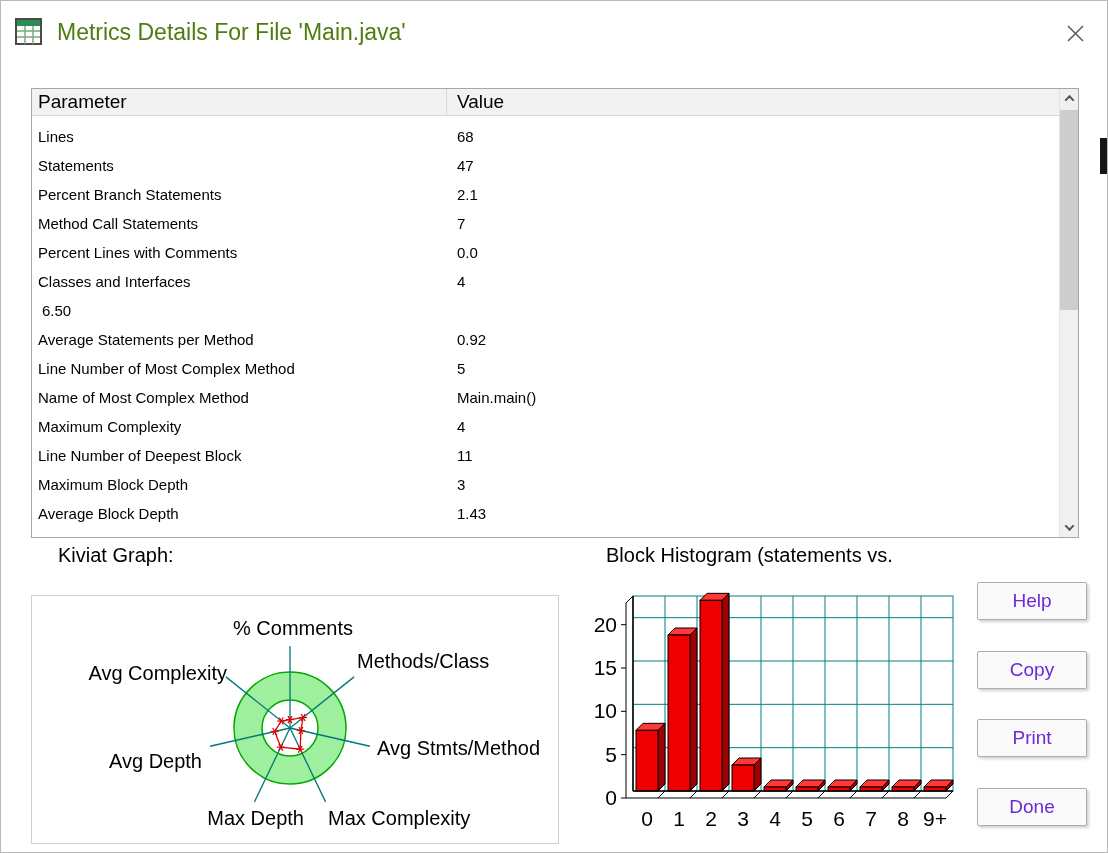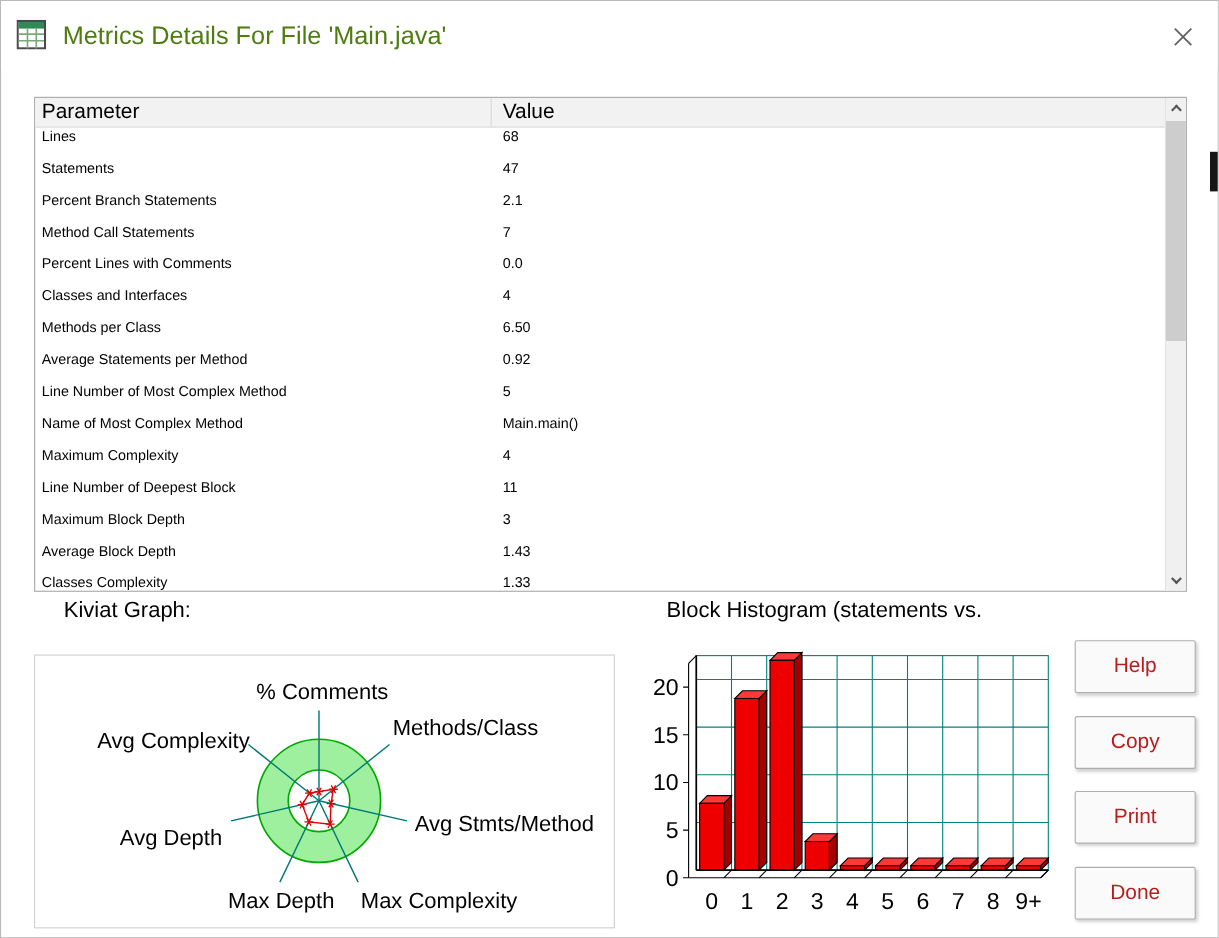--- a/index.html
+++ b/index.html
@@ -18,21 +18,21 @@
     display:flex;align-items:center;justify-content:center;cursor:default;}
   
   #metrics-table{position:absolute;left:30px;top:87px;width:1048px;height:450px;
     border:1px solid #a7a7a7;background:#fff;overflow:hidden;}
   #table-header{position:absolute;left:0;top:0;right:0;height:27px;background:#f2f2f2;
     border-bottom:1px solid #d9d9d9;display:flex;font-size:19px;}
   .hcell{display:flex;align-items:center;padding-left:6px;height:100%;}
   .hcell.param{width:415px;border-right:1px solid #d9d9d9;}
   .hcell.value{flex:1;padding-left:10px;}
   #table-rows{position:absolute;left:0;top:27px;right:19px;bottom:0;overflow:hidden;}
-  .trow{display:flex;height:29px;align-items:flex-start;font-size:13px;}
+  .trow{display:flex;height:29px;align-items:flex-end;font-size:15px;}
   .pcol{width:415px;padding-left:6px;white-space:nowrap;overflow:hidden;}
   .vcol{flex:1;padding-left:10px;white-space:nowrap;}
   
   #vscrollbar{position:absolute;right:0;top:0;bottom:0;width:19px;background:#f0f0f0;
     border-left:1px solid #e3e3e3;}
   .sb-arrow{position:absolute;left:0;width:19px;height:19px;display:flex;
     align-items:center;justify-content:center;}
   #sb-up{top:0;} #sb-down{bottom:0;}
   .chev{width:7px;height:7px;border-left:2px solid #555;border-top:2px solid #555;}
   .chev.up{transform:rotate(45deg) translate(1px,1px);}
@@ -41,24 +41,24 @@
   
   .section-label{position:absolute;font-size:20px;white-space:nowrap;margin-left:27px;}
   #kiviat-label{left:30px;top:543px;}
   #histogram-label{left:578px;top:543px;}
   #kiviat-box{position:absolute;left:30px;top:578px;width:528px;height:249px;
     border:1px solid #cfcfcf;background:#fff;margin-top:16px;}
   #histogram-box{position:absolute;left:578px;top:578px;width:379px;height:249px;background:#fff;}
   svg{display:block;}
   svg text{font-family:"Liberation Sans",sans-serif;}
   
-  .dlg-btn{position:absolute;left:976px;width:110px;height:48px;font-size:19px;
+  .dlg-btn{position:absolute;left:976px;width:110px;height:38px;font-size:19px;
     font-family:"Liberation Sans",sans-serif;background:#fafafa;
     border:1px solid #aeaeae;border-radius:2px;box-shadow:2px 2px 3px rgba(0,0,0,0.18);
-    color:#b91c1c;}
+    color:#6d28d9;}
   #btn-help{top:581px;} #btn-copy{top:650px;} #btn-print{top:718px;} #btn-done{top:787px;}
   #edge-artifact{position:absolute;left:1099px;top:137px;width:9px;height:36px;background:#161616;}
 </style>
 </head>
 <body>
 
 <div id="window">
 
   <div id="titlebar">
     <svg id="app-icon" viewBox="0 0 27 27">
@@ -102,21 +102,20 @@
         </div>
         <div class="trow">
           <span class="pcol">Percent Lines with Comments</span>
           <span class="vcol">0.0</span>
         </div>
         <div class="trow">
           <span class="pcol">Classes and Interfaces</span>
           <span class="vcol">4</span>
         </div>
         <div class="trow">
-          <span class="pcol">Methods per Class</span>
           <span class="vcol">6.50</span>
         </div>
         <div class="trow">
           <span class="pcol">Average Statements per Method</span>
           <span class="vcol">0.92</span>
         </div>
         <div class="trow">
           <span class="pcol">Line Number of Most Complex Method</span>
           <span class="vcol">5</span>
         </div>

